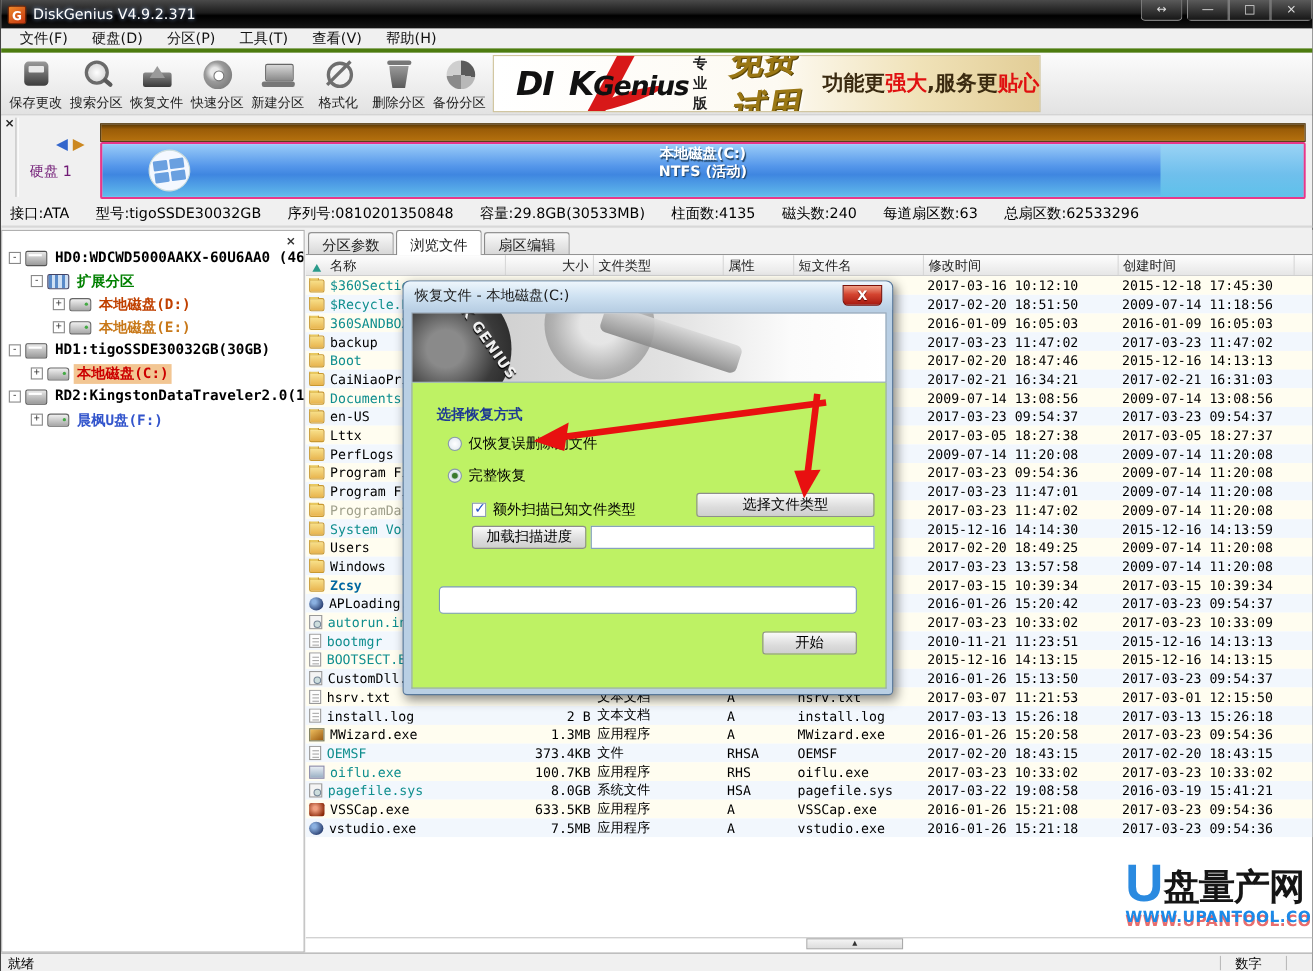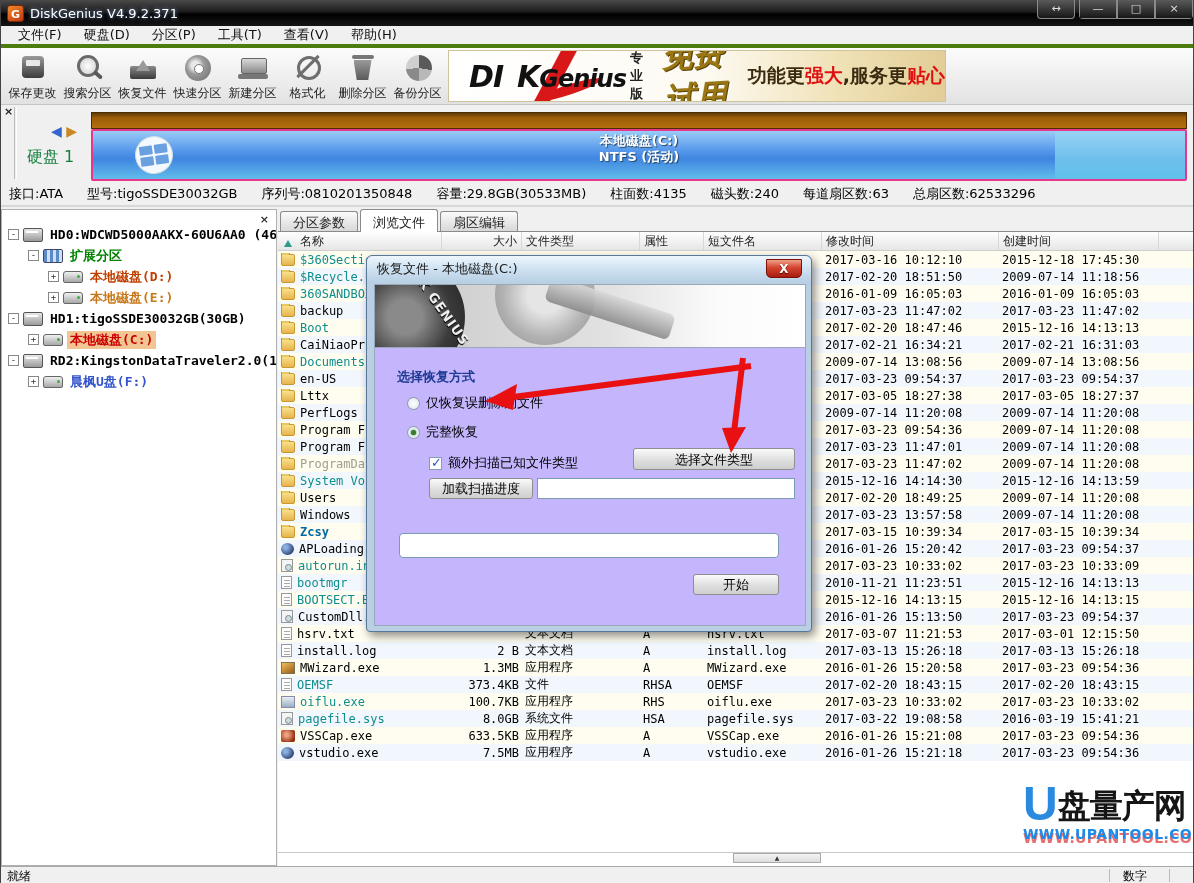--- a/index.html
+++ b/index.html
@@ -58,21 +58,21 @@
   .edition { font-size:13px; font-weight:bold; color:#222; margin-left:4px; z-index:2; }
   .trial { font-family:"DejaVu Serif", serif; font-size:31px; font-weight:bold; font-style:italic; color:#9a7714;
     text-shadow:1px 1px 0 #5c4708, 2px 2px 2px #fff; margin-left:10px; transform:rotate(-4deg); z-index:2; }
   .slogan { font-size:19px; font-weight:bold; margin-left:10px; z-index:2; white-space:nowrap; }
 
   
   .diskpanel { position:absolute; left:0; top:105px; width:1194px; height:78px; background:#f0f0f0; }
   .panel-x { position:absolute; font-size:11px; font-weight:bold; color:#222; line-height:10px; }
   .vgrip { position:absolute; left:13px; top:2px; width:3px; height:72px; border-left:1px solid #bbb; border-right:1px solid #fff; }
   .navarrows { position:absolute; left:50px; top:18px; font-size:14px; }
-  .disklabel { position:absolute; left:26px; top:42px; font-size:16px; color:#15803d; }
+  .disklabel { position:absolute; left:26px; top:42px; font-size:13px; color:#701a75; }
   .diskbrown { position:absolute; left:90px; top:7px; width:1096px; height:17px;
     background:linear-gradient(180deg,#5a3804 0%,#9a5c08 30%,#b4700e 100%); border:1px solid #4a2e02; }
   .partbar { position:absolute; left:90px; top:24px; width:1096px; height:52px;
     background:linear-gradient(180deg,#9accf8 0%,#5496ea 42%,#3f86e0 58%,#62bcec 100%);
     border:2px solid #e8378a; border-radius:2px; }
   .partbar .free { position:absolute; right:0; top:0; width:130px; height:100%; background:linear-gradient(180deg,#9ad4f4,#5ec2ea); opacity:.85; }
   .winlogo { position:absolute; left:42px; top:5px; width:38px; height:38px; border-radius:50%; background:#f4f8ff;
     display:grid; grid-template-columns:13px 13px; grid-template-rows:9px 9px; gap:2px; place-content:center; transform:rotate(-8deg); border:1px solid #cdd; }
   .winlogo span { background:#6aa0e0; border-radius:1px; }
   .parttext { position:absolute; left:0; top:2px; width:100%; text-align:center; color:#fff; font-weight:bold; font-size:13px; line-height:16px; text-shadow:1px 1px 1px #246; }
@@ -107,21 +107,21 @@
   .lheader { position:absolute; left:0; top:23px; width:100%; height:19px; background:linear-gradient(180deg,#fefefe,#e6e6e6);
     border-bottom:1px solid #cfcfcf; display:flex; font-size:12px; color:#222; align-items:center; }
   .hcell { border-right:1px solid #d8d8d8; height:100%; display:flex; align-items:center; padding:0 4px; }
   .sorticon { width:0; height:0; border:4px solid transparent; border-bottom:7px solid #2a9a8a; margin-right:8px; margin-left:2px; }
 
   .rows { position:absolute; left:0; top:42px; width:100%; }
   .frow { height:17px; display:flex; font-size:12px; color:#000; align-items:center; font-family:"DejaVu Sans Mono","DejaVu Sans",monospace; }
   .frow:nth-child(odd) { background:#fffdf0; }
   .frow:nth-child(even) { background:#f2f7fd; }
   .cell { overflow:hidden; white-space:nowrap; flex:none; padding:0 3px; }
-  .c-name { width:164px; display:flex; align-items:center; }
+  .c-name { width:182px; display:flex; align-items:center; }
   .c-size { width:80px; text-align:right; justify-content:flex-end; display:flex; }
   .c-type { width:118px; }
   .c-attr { width:64px; }
   .c-short { width:118px; }
   .c-mtime { width:177px; }
   .c-ctime { width:160px; }
 
   .ic { width:14px; height:12px; margin-right:5px; flex:none; position:relative; display:inline-block; }
   .ic-folder { background:linear-gradient(180deg,#f8e08a,#e8b44e); border:1px solid #c89830; border-radius:1px 2px 2px 2px; }
   .ic-folder::before { content:""; position:absolute; left:-1px; top:-4px; width:7px; height:3px; background:#e8c860; border:1px solid #c89830; border-bottom:none; border-radius:2px 2px 0 0; }
@@ -146,21 +146,21 @@
   .dclose { position:absolute; right:9px; top:3px; width:36px; height:19px; border-radius:0 0 5px 5px;
     background:linear-gradient(180deg,#f0a088 0%,#d44430 45%,#a81a10 100%); border:1px solid #7a1008;
     color:#fff; font-weight:bold; font-size:12px; text-align:center; line-height:18px; text-shadow:0 1px 1px #500; }
   .dimg { position:absolute; left:7px; top:28px; width:432px; height:64px; background:linear-gradient(90deg,#c8c8c8 0%,#e2e2e2 55%,#fbfbfb 80%,#fff 100%); border:1px solid #98a8b8; overflow:hidden; }
   .platter { position:absolute; left:-30px; top:-28px; width:120px; height:120px; border-radius:50%;
     background:radial-gradient(circle at 50% 50%, #8a8a8a 20%, #3a3a3a 55%, #1a1a1a 100%); }
   .platter2 { position:absolute; left:120px; top:-40px; width:100px; height:100px; border-radius:50%;
     background:radial-gradient(circle at 50% 50%, #e8e8e8 25%, #a8a8a8 60%, #787878 100%); opacity:.8; }
   .arm { position:absolute; left:170px; top:10px; width:130px; height:26px; background:linear-gradient(180deg,#d8d8d8,#8a8a8a); transform:rotate(18deg); border-radius:6px; opacity:.9; }
   .dimg .dtxt { position:absolute; left:8px; top:8px; color:#f0f0f0; font-weight:bold; font-size:13px; transform:rotate(55deg); letter-spacing:1px; text-shadow:1px 1px 1px #000; }
-  .dbody { position:absolute; left:7px; top:92px; width:432px; height:278px; background:#c4b5fd; border:1px solid #98a8b8; border-top:none; }
+  .dbody { position:absolute; left:7px; top:92px; width:432px; height:278px; background:#bef264; border:1px solid #98a8b8; border-top:none; }
   .dhead { position:absolute; left:22px; top:20px; font-size:13px; font-weight:bold; color:#1f3a93; }
   .opt { position:absolute; display:flex; align-items:center; font-size:13px; color:#000; }
   .radio { width:13px; height:13px; border-radius:50%; border:1px solid #8a9ab0; background:radial-gradient(#fff,#dce4ec); margin-right:6px; position:relative; flex:none; }
   .radio.on::after { content:""; position:absolute; left:3px; top:3px; width:5px; height:5px; border-radius:50%; background:#3a7a2a; box-shadow:0 0 2px #163; }
   .chk { width:13px; height:13px; border:1px solid #8a9ab0; background:#fff; margin-right:6px; position:relative; flex:none; }
   .chk.on::after { content:"✓"; position:absolute; left:1px; top:-3px; color:#2856c8; font-size:13px; font-weight:bold; }
   .dbtn { position:absolute; background:linear-gradient(180deg,#fafafa,#dcdcdc 60%,#cfcfcf); border:1px solid #8e8e8e; border-radius:3px;
     font-size:13px; color:#000; text-align:center; }
   .dinput { position:absolute; background:#fff; border:1px solid #7a9ab5; }
 

